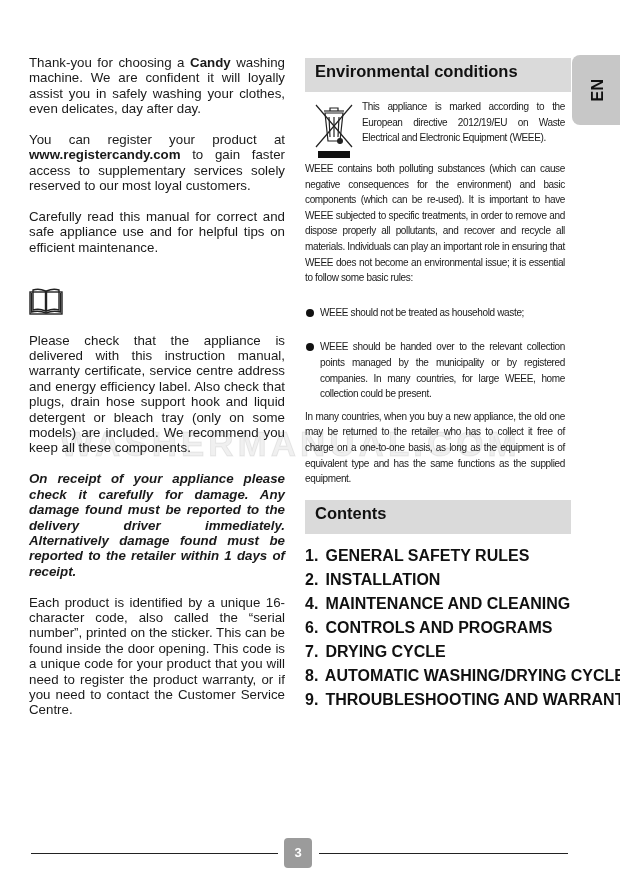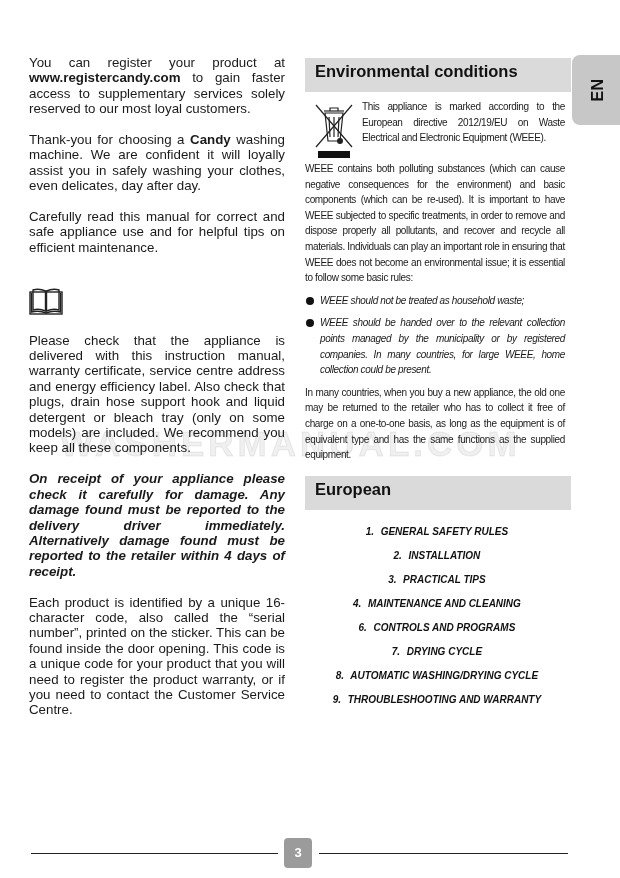--- a/index.html
+++ b/index.html
@@ -26,33 +26,33 @@
       line-height: 26px; padding-left: 10px; width: 256px;
     }
     .narrow {
       font-family: "Liberation Sans Narrow", "Liberation Sans", sans-serif;
       font-size: 10px; line-height: 15.6px; text-align: justify; letter-spacing: -0.35px;
     }
     .weee-block { position: relative; margin-top: 7px; min-height: 62px; }
     .weee-icon { position: absolute; left: 8px; top: 2px; width: 42px; height: 58px; }
     .weee-text { margin-left: 57px; }
     .weee-body { margin: 0; }
-    .bullet { position: relative; padding-left: 15px; margin-top: 7px; font-style: italic; }
+    .bullet { position: relative; padding-left: 15px; margin-top: 19px; }
     .bullet::before {
       content: ""; position: absolute; left: 1px; top: 4px; width: 8px; height: 8px;
       background: #111; border-radius: 50%;
     }
     .bullet-text { margin: 0; }
     .para2 { margin-top: 7px; }
 
     .contents-bar { margin-top: 13px; }
     .toc { list-style: none; margin: 14px 0 0 0; padding: 0; }
     .toc li {
-      font-size: 10px; font-weight: bold; font-style: italic; color: #111;
-      height: 24.1px; line-height: 16px; white-space: nowrap; text-align: center;
+      font-size: 16px; font-weight: bold; color: #111;
+      height: 24.1px; line-height: 16px; white-space: nowrap;
     }
     .toc .num { display: inline-block; width: 16px; }
 
     .lang-tab {
       position: absolute; left: 572px; top: 55px; width: 52px; height: 70px;
       background: #c7c7c7; border-radius: 8px 0 0 8px;
     }
     .lang-tab span {
       position: absolute; left: 50%; top: 50%;
       transform: translate(-50%, -50%) rotate(-90deg);
@@ -76,33 +76,33 @@
       color: rgba(0,0,0,0.06); white-space: nowrap; pointer-events: none;
       -webkit-text-stroke: 1px rgba(0,0,0,0.08);
     }
   </style>
 </head>
 <body>
 
 <div class="watermark">WASHERMANUAL.COM</div>
 
 <div class="col-left">
+  <p><span>Thank-you for choosing a </span><b>Candy</b><span> washing machine.  We are confident it will loyally assist you in safely washing your clothes, even delicates, day after day.</span></p>
   <p><span>You can register your product at </span><b>www.registercandy.com</b><span> to gain faster access to supplementary services solely reserved to our most loyal customers.</span></p>
-  <p><span>Thank-you for choosing a </span><b>Candy</b><span> washing machine.  We are confident it will loyally assist you in safely washing your clothes, even delicates, day after day.</span></p>
   <p>Carefully read this manual for correct and safe appliance use and for helpful tips on efficient maintenance.</p>
   <p class="book-para"><span class="book-icon"><svg width="34" height="28" viewBox="0 0 34 28">
           <g fill="none" stroke="#222" stroke-width="1.4">
             <rect x="1" y="5" width="32" height="22"></rect>
             <path d="M4 3 Q10 1 16.5 4 L16.5 24 Q10 21 4 23 Z"></path>
             <path d="M30 3 Q24 1 17.5 4 L17.5 24 Q24 21 30 23 Z"></path>
             <path d="M2.5 6 L2.5 25 Q10 23 17 26 Q24 23 31.5 25 L31.5 6"></path>
           </g>
         </svg></span></p>
   <p>Please check that the appliance is delivered with this instruction manual, warranty certificate, service centre address and energy efficiency label. Also check that plugs, drain hose support hook and liquid detergent or bleach tray (only on some models) are included. We recommend you keep all these components.</p>
-  <p class="bold-italic">On receipt of your appliance please check it carefully for damage. Any damage found must be reported to the delivery driver immediately. Alternatively damage found must be reported to the retailer within 4 days of receipt.</p>
+  <p class="bold-italic">On receipt of your appliance please check it carefully for damage. Any damage found must be reported to the delivery driver immediately. Alternatively damage found must be reported to the retailer within 1 days of receipt.</p>
   <p>Each product is identified by a unique 16-character code, also called the “serial number”, printed on the sticker. This can be found inside the door opening. This code is a unique code for your product that you will need to register the product warranty, or if you need to contact the Customer Service Centre.</p>
 </div>
 
 <div class="col-right">
   <div class="section-bar">Environmental conditions</div>
   <div class="weee-block narrow">
     <span class="weee-icon">
       <svg width="42" height="58" viewBox="0 0 42 58">
         <g fill="none" stroke="#222" stroke-width="1.2">
           <path d="M11 10 L31 10"></path>
@@ -119,25 +119,24 @@
   </div>
   <p class="weee-body narrow">WEEE contains both polluting substances (which can cause negative consequences for the environment) and basic components (which can be re-used). It is important to have WEEE subjected to specific treatments, in order to remove and dispose properly all pollutants, and recover and recycle all materials. Individuals can play an important role in ensuring that WEEE does not become an environmental issue; it is essential to follow some basic rules:</p>
   <div class="bullet narrow">
       <p class="bullet-text">WEEE should not be treated as household waste;</p>
     </div>
   <div class="bullet narrow">
       <p class="bullet-text">WEEE should be handed over to the relevant collection points managed by the municipality or by registered companies. In many countries, for large WEEE, home collection could be present.</p>
     </div>
   <p class="para2 narrow">In many countries, when you buy a new appliance, the old one may be returned to the retailer who has to collect it free of charge on a one-to-one basis, as long as the equipment is of equivalent type and has the same functions as the supplied equipment.</p>
 
-  <div class="section-bar contents-bar">European</div>
+  <div class="section-bar contents-bar">Contents</div>
   <ul class="toc">
     <li><span class="num">1.</span> <span>GENERAL SAFETY RULES</span></li>
     <li><span class="num">2.</span> <span>INSTALLATION</span></li>
-    <li><span class="num">3.</span> <span>PRACTICAL TIPS</span></li>
     <li><span class="num">4.</span> <span>MAINTENANCE AND CLEANING</span></li>
     <li><span class="num">6.</span> <span>CONTROLS AND PROGRAMS</span></li>
     <li><span class="num">7.</span> <span>DRYING CYCLE</span></li>
     <li><span class="num">8.</span> <span>AUTOMATIC WASHING/DRYING CYCLE</span></li>
     <li><span class="num">9.</span> <span>THROUBLESHOOTING AND WARRANTY</span></li>
   </ul>
 </div>
 
 <div class="lang-tab">
     <span>EN</span>

